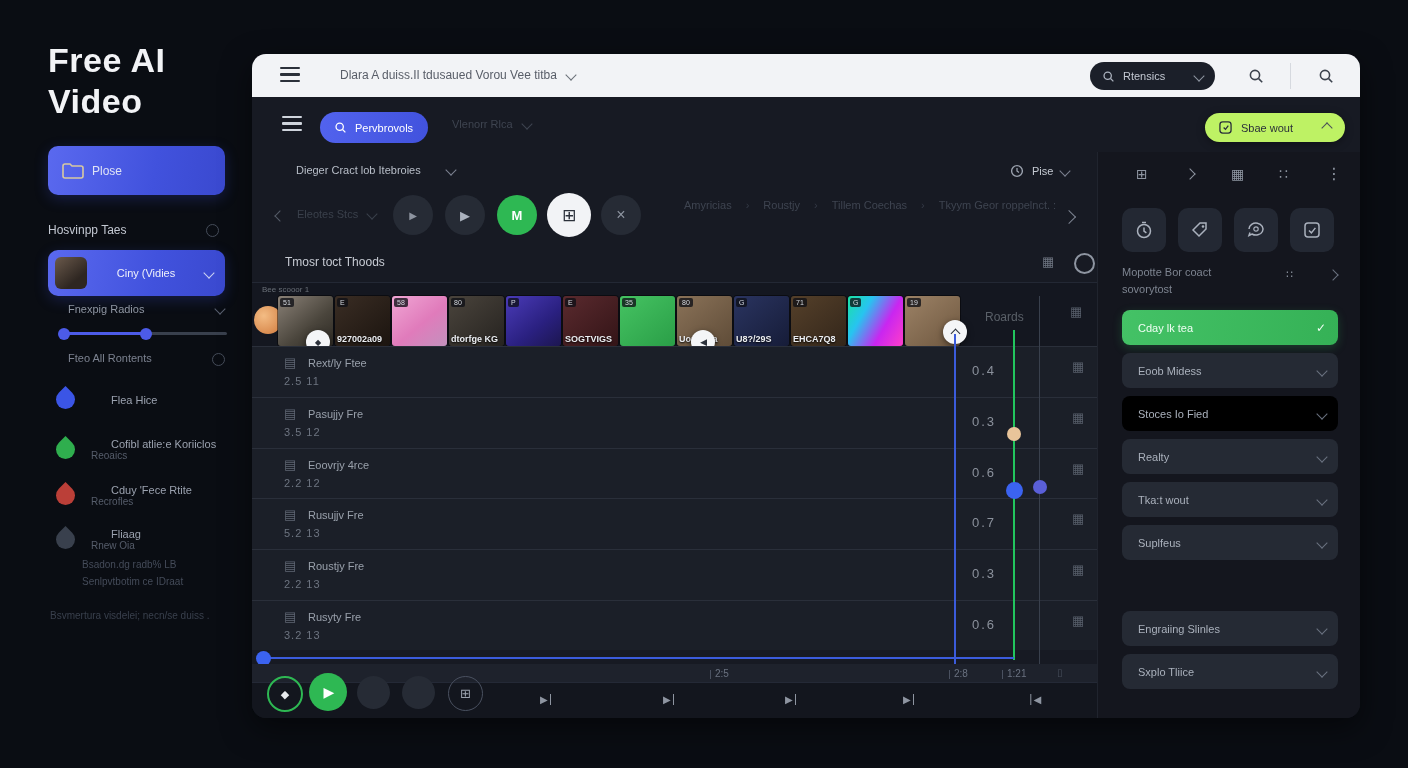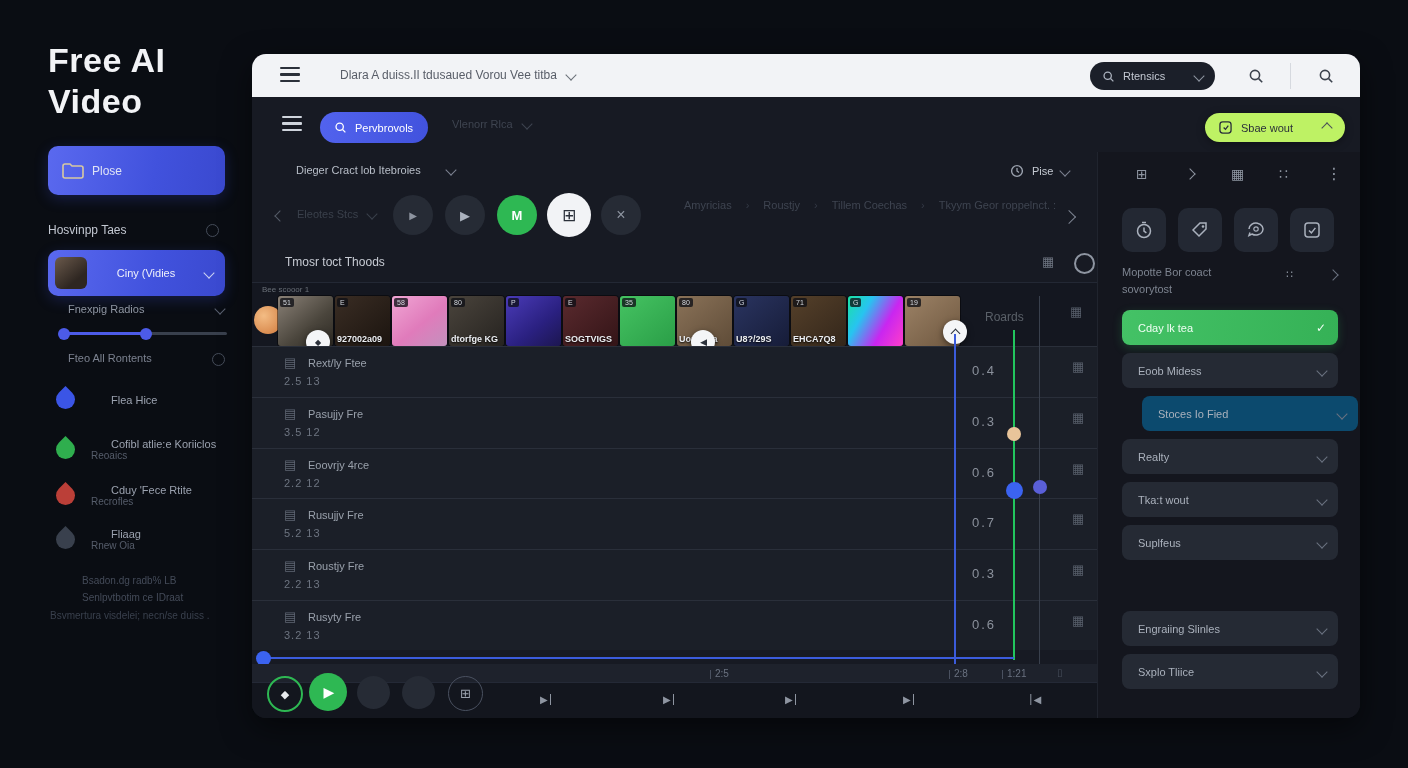--- a/index.html
+++ b/index.html
@@ -86,21 +86,21 @@
   .skip{display:inline-flex;align-items:center;gap:2px;color:#8e95a1;font-size:10px;}
   .skip .bar{width:1.6px;height:11px;background:#8e95a1;}
 
   
   .rightbar{left:845px;top:98px;width:263px;height:566px;background:#14161e;border-left:1px solid #20242e;box-sizing:border-box;}
   .ric{color:#8e95a1;font-size:14px;}
   .toolbtn{width:44px;height:44px;border-radius:10px;background:#232833;display:flex;align-items:center;justify-content:center;color:#aab1bd;}
   .rb-label{color:#7d8490;font-size:11px;line-height:17px;}
   .rb-btn{left:24px;width:216px;height:35px;border-radius:8px;background:#252a34;color:#aab1bc;font-size:11px;display:flex;align-items:center;justify-content:space-between;padding:0 12px 0 16px;box-sizing:border-box;}
   .rb-btn.green{background:linear-gradient(100deg,#44c266,#35b156);color:#f0fef4;box-shadow:0 3px 10px rgba(50,180,90,.25);}
-  .rb-btn.purple{background:#0c4a6e;margin-left:20px;}
+  .rb-btn.purple{background:#000000;}
   .rb-btn .chev{color:#6a7280;}
   svg{display:block;}
 </style>
 </head>
 <body>
 
 <div class="stage">
 
   <div class="abs brand">
     <div>Free AI</div>
@@ -158,21 +158,21 @@
   </div>
 
   <div class="abs flex" style="left:56px;top:528px;gap:16px;">
     <span class="drop" style="background:#39404d;"></span>
     <span>
       <div class="side-item-lbl">Fliaag</div>
       <div class="side-item-sub">Rnew Oia</div>
     </span>
   </div>
 
-  <div class="abs side-foot" style="left:82px;top:572px;">
+  <div class="abs side-foot" style="left:82px;top:556px;">
     <div>Bsadon.dg radb% LB</div>
     <div>Senlpvtbotim ce IDraat</div>
   </div>
   <div class="abs side-foot2" style="left:50px;top:610px;">Bsvmertura visdelei; necn/se duiss .</div>
 
   <div class="abs panel">
 
     <div class="abs whitebar">
       <span class="abs burger" style="left:28px;top:13px;color:#2b303a;">
           <i></i>
@@ -351,21 +351,21 @@
     <div class="abs marker" style="left:439px;top:276px;">
         <span style="transform:scaleX(-1);font-size:9px;">▶</span>
       </div>
     <div class="abs marker" style="left:691px;top:266px;">
         <span class="chev up" style="color:#2b303a;width:6px;height:6px;margin-top:3px;"></span>
       </div>
 
     <div class="abs track" style="top:292px;height:51px;">
       <span class="abs trk-icon" style="left:32px;top:8px;">▤</span>
       <span class="abs trk-label" style="left:56px;top:10px;">Rext/ly Ftee</span>
-      <span class="abs trk-count" style="left:32px;top:28px;">2.5 13</span>
+      <span class="abs trk-count" style="left:32px;top:28px;">2.5 11</span>
       <span class="abs trk-value" style="left:720px;top:16px;">0.4</span>
       <span class="abs trk-cal" style="left:820px;top:12px;">▦</span>
     </div>
     <div class="abs track" style="top:343px;height:51px;">
       <span class="abs trk-icon" style="left:32px;top:8px;">▤</span>
       <span class="abs trk-label" style="left:56px;top:10px;">Pasujjy Fre</span>
       <span class="abs trk-count" style="left:32px;top:28px;">3.5 12</span>
       <span class="abs trk-value" style="left:720px;top:16px;">0.3</span>
       <span class="abs trk-cal" style="left:820px;top:12px;">▦</span>
     </div>

